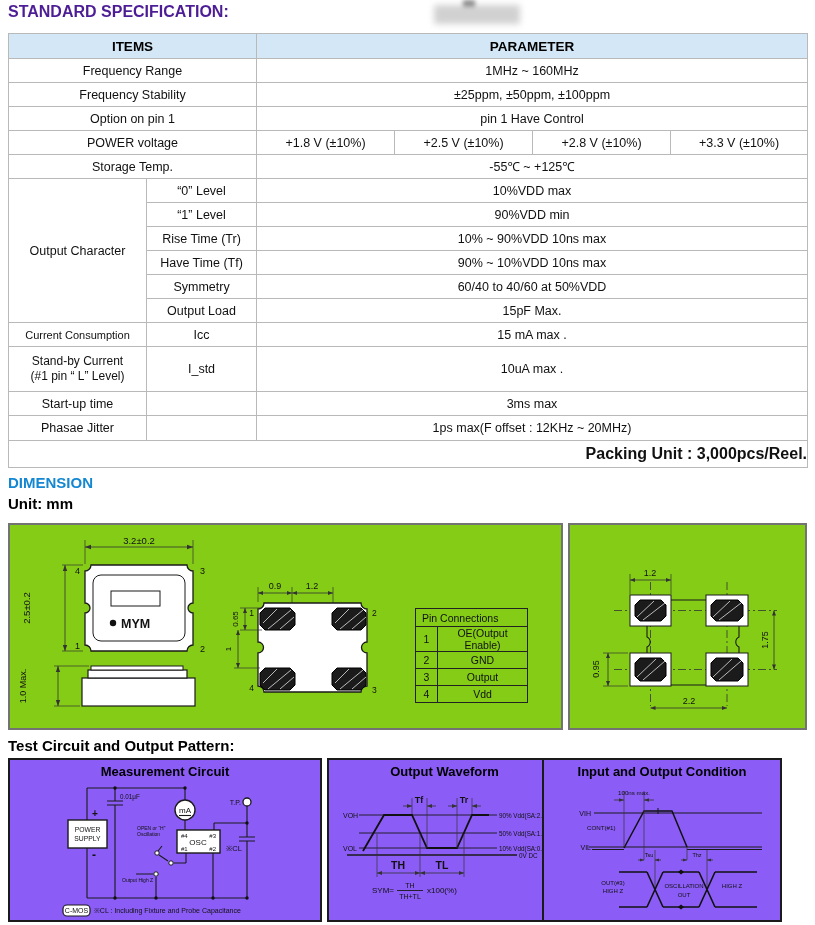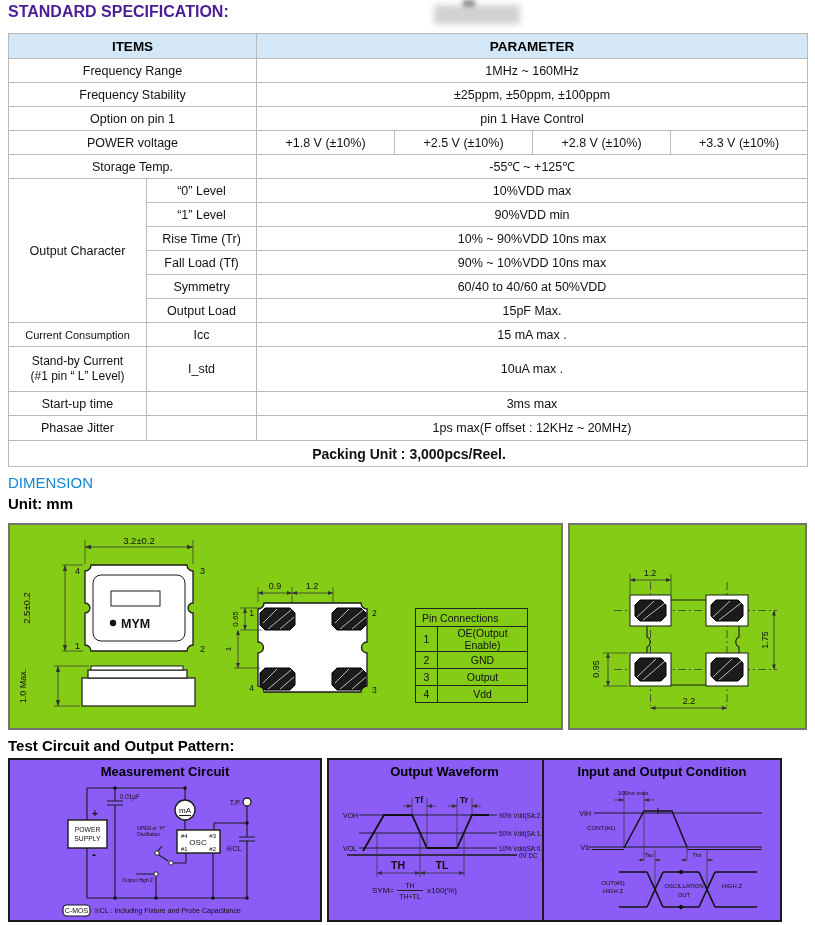--- a/index.html
+++ b/index.html
@@ -8,22 +8,22 @@
   .spec-title{position:absolute;left:8px;top:3px;font-size:16px;font-weight:bold;color:#4c1d95}
   .logo-blur{position:absolute;left:432px;top:0;width:100px;height:28px}
   .logo-blur .b1{position:absolute;left:2px;top:5px;width:86px;height:19px;background:#c6c6c6;filter:blur(3px);opacity:.8}
   .logo-blur .b2{position:absolute;left:31px;top:0;width:12px;height:7px;background:#8f8f8f;filter:blur(2px)}
   table.spec{position:absolute;left:8px;top:33px;width:799px;border-collapse:collapse;table-layout:fixed}
   .spec th,.spec td{border:1px solid #b9b9b9;text-align:center;vertical-align:middle;
        font-size:12.5px;padding:0;overflow:hidden}
   .spec th{background:#d3e7f6;font-size:13.5px;font-weight:bold;color:#000}
   .spec td.small{font-size:11px}
   .spec td.two-line{font-size:12px;line-height:15px}
-  .spec tr.packing td{text-align:center;font-weight:bold;font-size:14px;padding:4px 0 4px 2px}
-  .h-blue{position:absolute;font-size:15px;font-weight:normal;color:#1487d2}
+  .spec tr.packing td{text-align:right;font-weight:bold;font-size:16px;padding:4px 0 4px 2px}
+  .h-blue{position:absolute;font-size:15px;font-weight:bold;color:#1487d2}
   .h-black{position:absolute;font-size:15px;font-weight:bold;color:#000}
   .dbox{position:absolute;border:2px solid #737373;background:#84cc16}
   .tbox{position:absolute;border:2px solid #1a1a1a;background:#8b5cf6}
   .btitle{position:absolute;left:0;top:4px;width:100%;text-align:center;
        font-weight:bold;font-size:13px;color:#000;z-index:2}
   .lp-title{position:absolute;left:16px;top:7px;font-weight:bold;font-size:12.5px;line-height:17px;z-index:2}
   svg{position:absolute;left:0;top:0;font-family:"Liberation Sans",sans-serif}
   svg text{fill:#111}
   .w{stroke:#1a1a1a;stroke-width:1.1;fill:none}
   .bold-line{stroke:#111;stroke-width:1.8;fill:none}
@@ -93,21 +93,21 @@
   </tr>
   <tr style="height:24px">
     <td>“1” Level</td>
     <td colspan="4">90%VDD min</td>
   </tr>
   <tr style="height:24px">
     <td>Rise Time (Tr)</td>
     <td colspan="4">10% ~ 90%VDD 10ns max</td>
   </tr>
   <tr style="height:24px">
-    <td>Fall Load (Tf)</td>
+    <td>Have Time (Tf)</td>
     <td colspan="4">90% ~ 10%VDD 10ns max</td>
   </tr>
   <tr style="height:24px">
     <td>Symmetry</td>
     <td colspan="4">60/40 to 40/60 at 50%VDD</td>
   </tr>
   <tr style="height:24px">
     <td>Output Load</td>
     <td colspan="4">15pF Max.</td>
   </tr>

